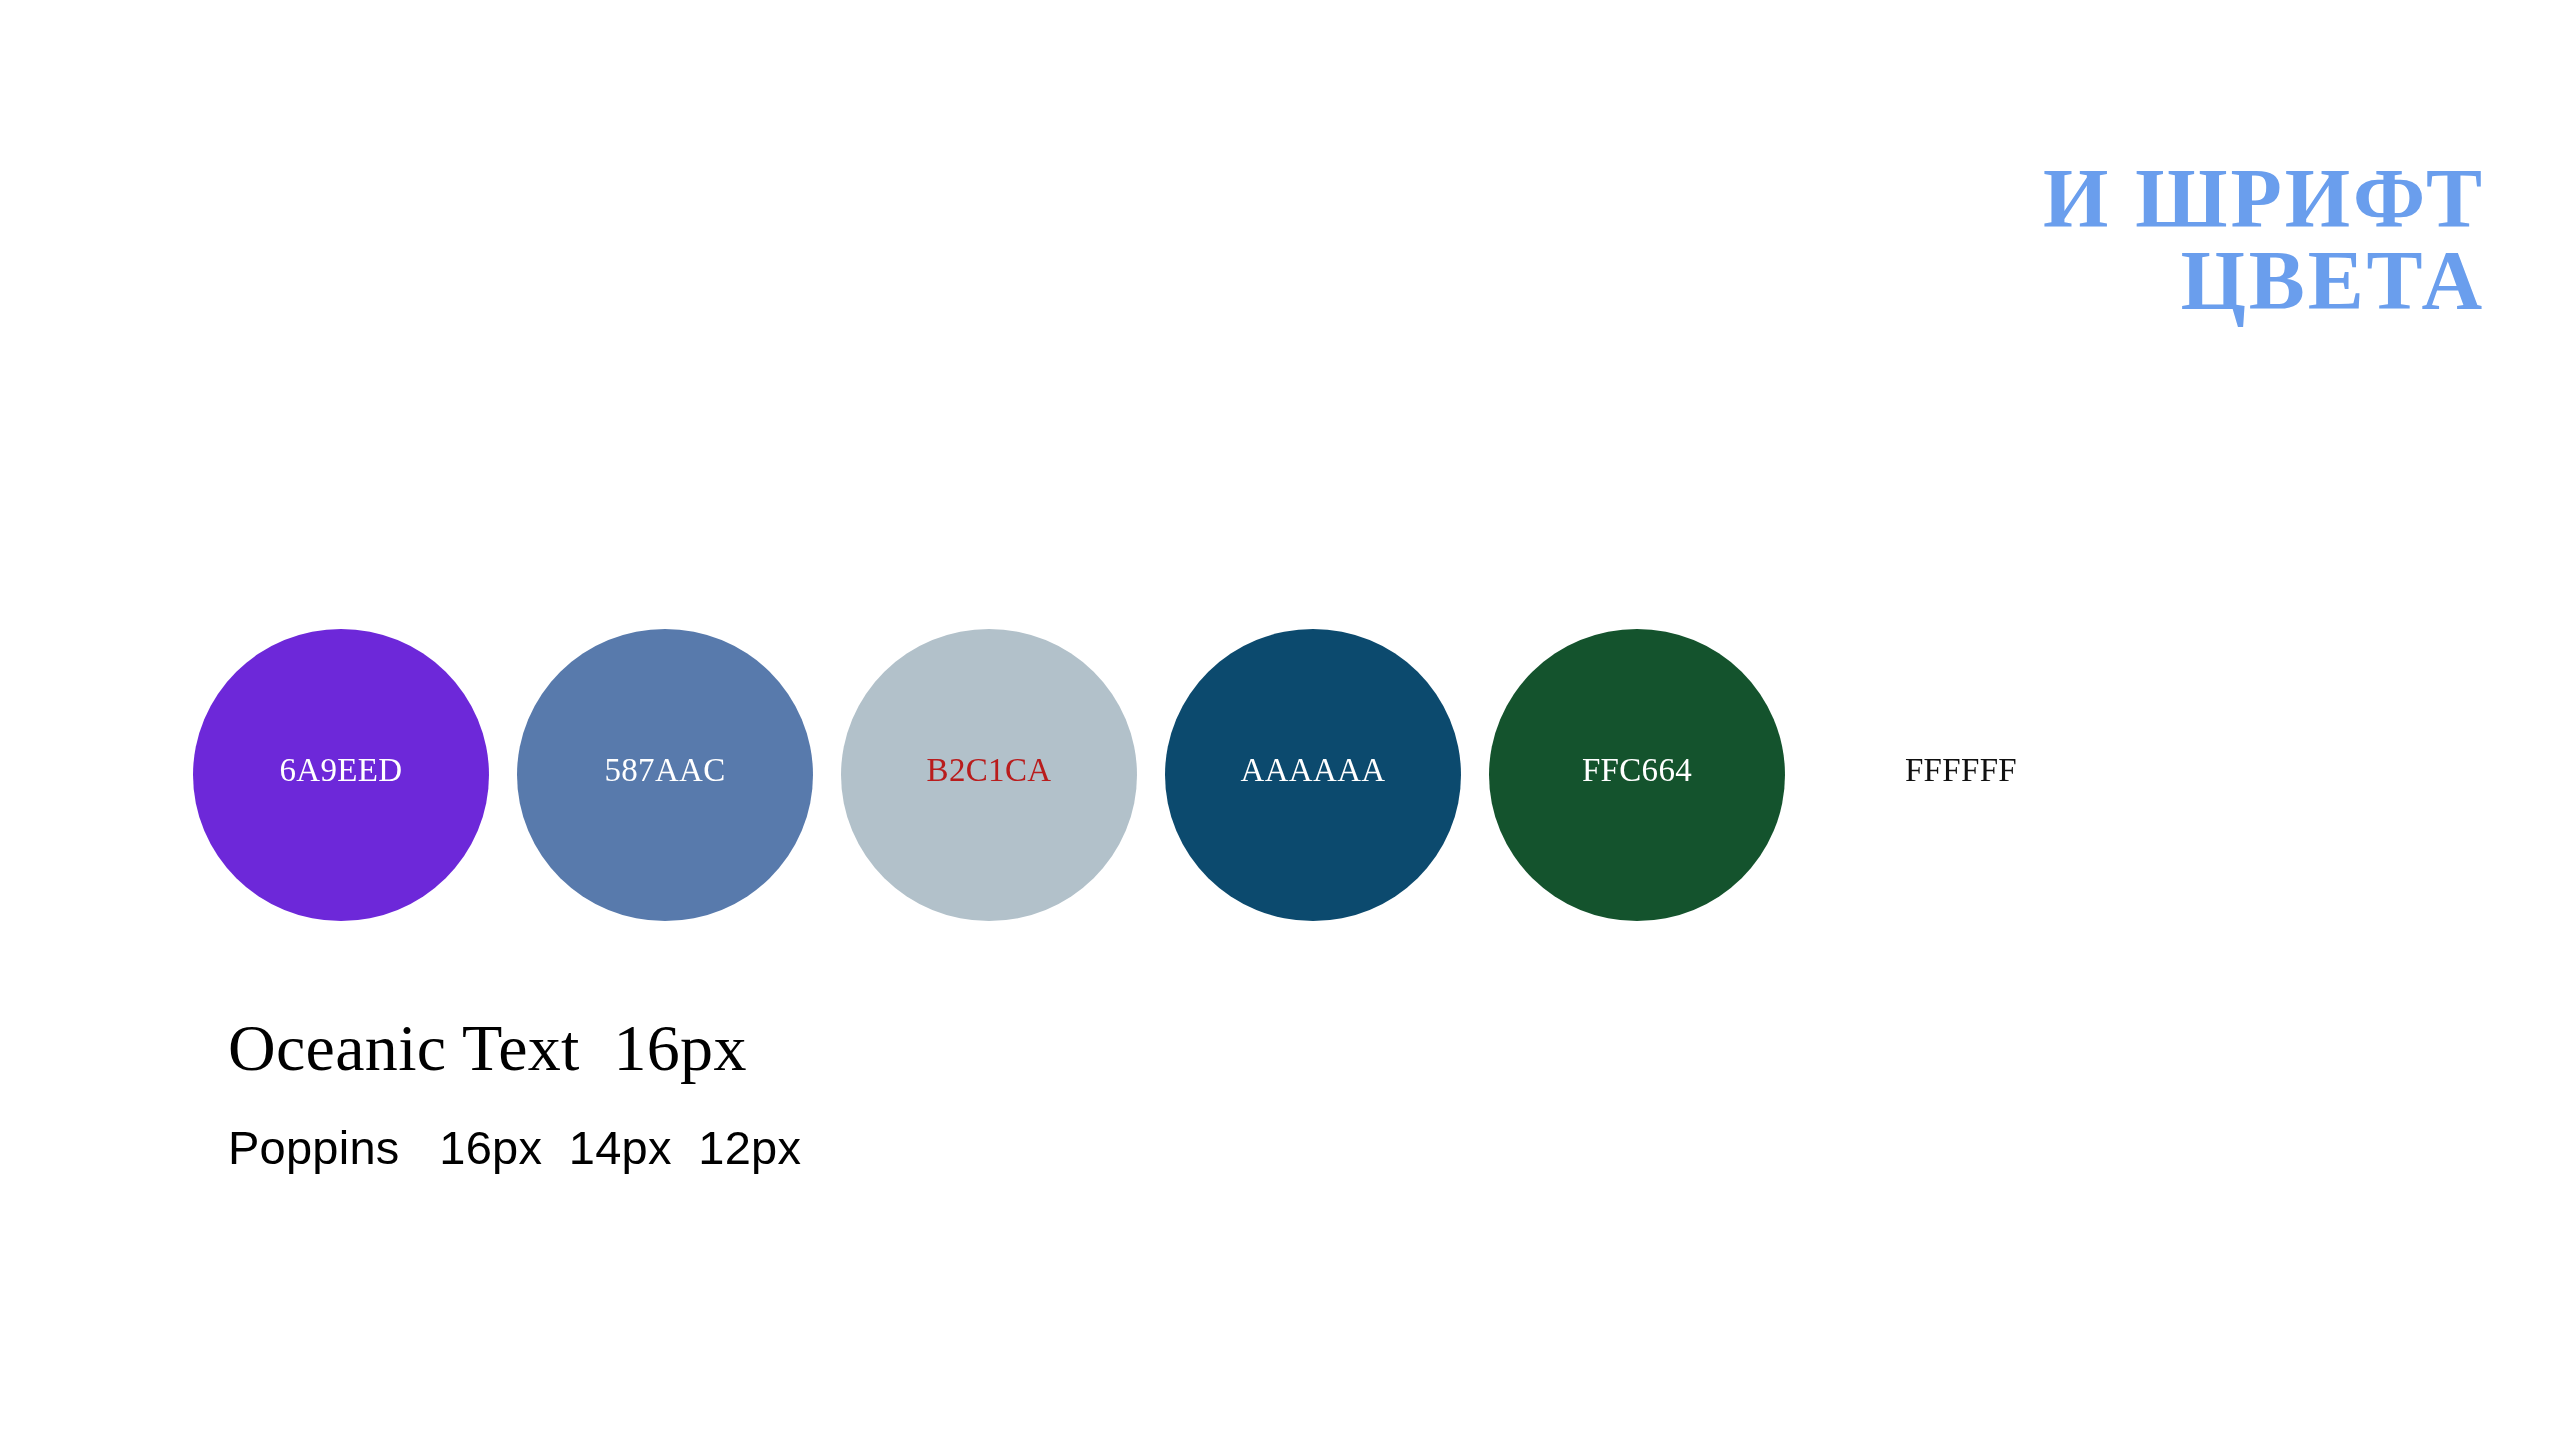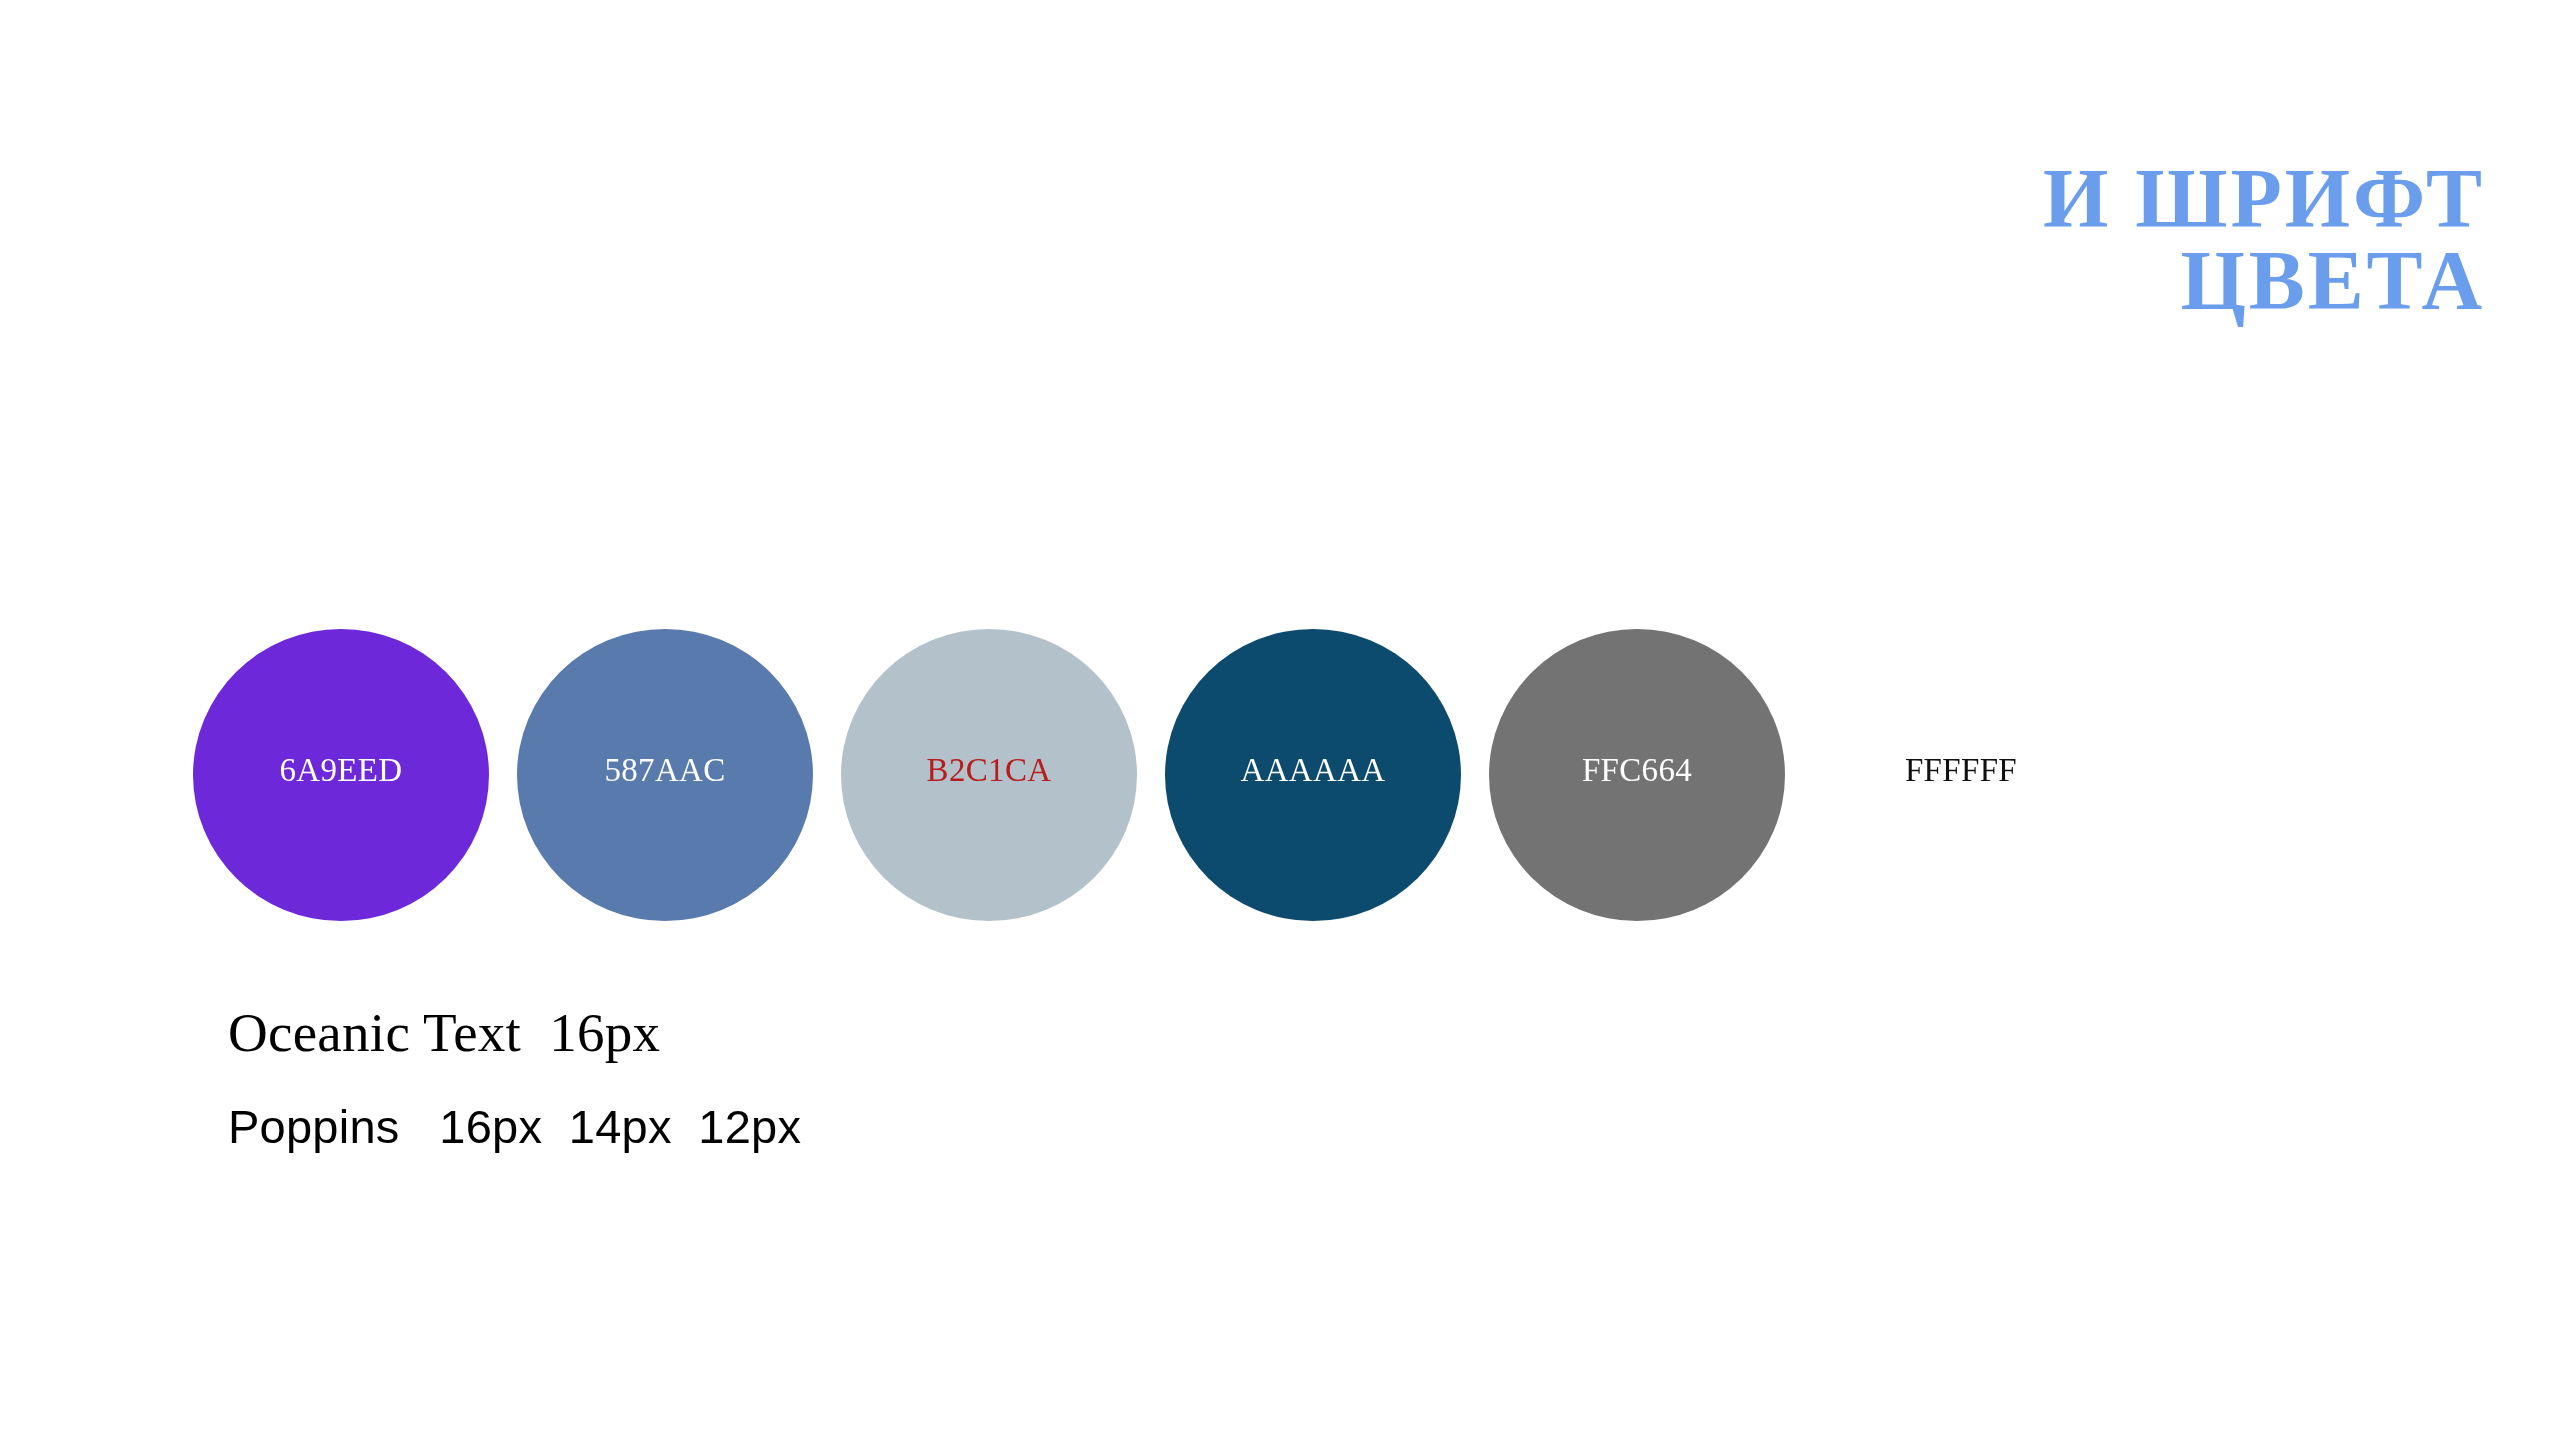--- a/index.html
+++ b/index.html
@@ -73,22 +73,23 @@
     left: 228px;
     top: 1005px;
   }
   .type-line {
     white-space: pre;
     color: #000000;
     line-height: 1.0;
   }
   .type-serif {
     font-family: "Liberation Serif", "DejaVu Serif", serif;
-    font-size: 55px;
+    font-size: 66px;
     letter-spacing: 0.005em;
+    margin-top: 10px;
   }
   .type-sans {
     font-family: Liberation Sans, sans-serif;
     font-size: 47px;
     letter-spacing: 0.005em;
     margin-top: 43px;
   }
 </style>
 </head>
 <body>
@@ -111,21 +112,21 @@
     </div>
 
     <div class="swatch" style="background: rgb(178, 193, 202);">
       <span class="swatch-label" style="color: #b91c1c;">B2C1CA</span>
     </div>
 
     <div class="swatch" style="background: #0c4a6e;">
       <span class="swatch-label" style="color: rgb(255, 255, 255);">AAAAAA</span>
     </div>
 
-    <div class="swatch" style="background: #737373;">
+    <div class="swatch" style="background: #14532d;">
       <span class="swatch-label" style="color: rgb(255, 255, 255);">FFC664</span>
     </div>
 
     <div class="swatch no-fill" style="background: transparent;">
       <span class="swatch-label" style="color: rgb(17, 17, 17);">FFFFFF</span>
     </div>
 
   </div>
 
   <div id="type-samples">

